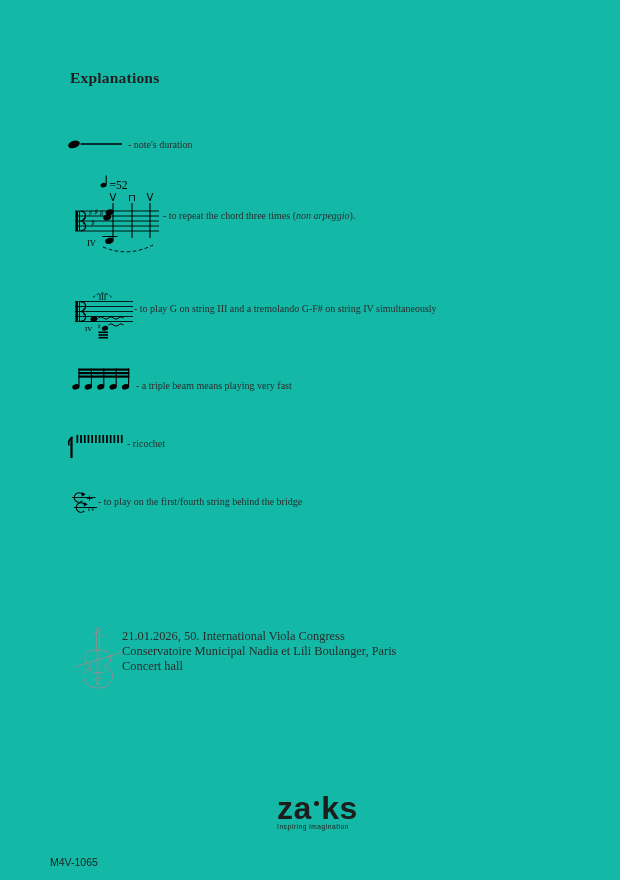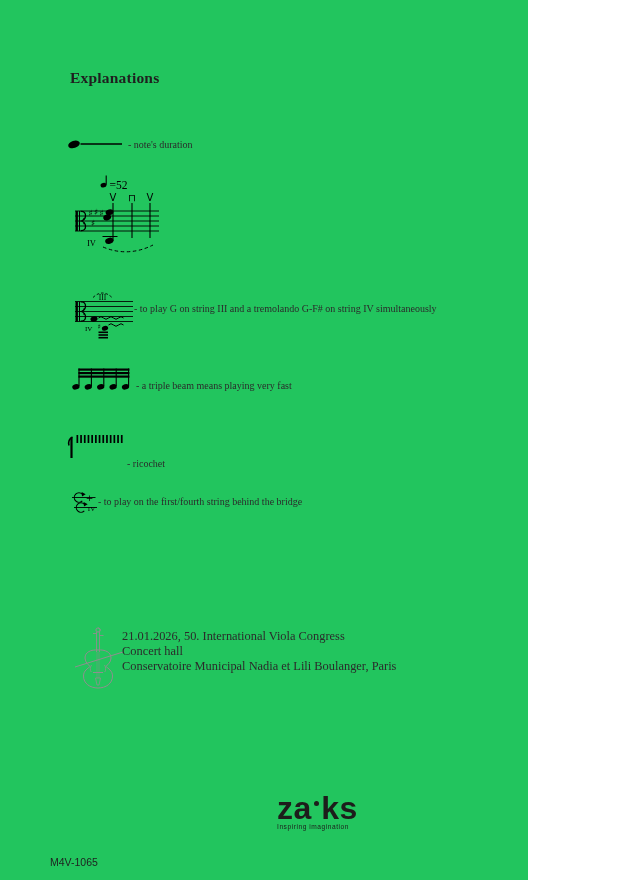--- a/index.html
+++ b/index.html
@@ -1,16 +1,16 @@
 <!DOCTYPE html>
 <html><head>
 <meta charset="utf-8">
 <style>
   html,body{margin:0;padding:0;background:#fff;}
-  .page{position:relative;width:528px;height:880px;background:#22c55e;overflow:hidden;
+  .page{position:relative;width:620px;height:880px;background:#14b8a6;overflow:hidden;
         font-family:"Liberation Serif","DejaVu Serif",serif;color:#2b2b2b;}
   .heading{position:absolute;left:70px;top:69px;margin:0;font-size:15.5px;font-weight:600;
            letter-spacing:0.2px;color:#1f1f1f;font-family:"Liberation Serif","DejaVu Serif",serif;}
   .txt{position:absolute;font-size:10px;line-height:15.2px;color:#2b2b2b;white-space:nowrap;}
   .sym{position:absolute;}
   .t-serif{font-family:"Liberation Serif","DejaVu Serif",serif;fill:#000;}
   .t-sans{font-family:"DejaVu Sans","Liberation Sans",sans-serif;fill:#000;}
   .t-music{font-family:"DejaVu Sans",sans-serif;fill:#000;}
   .premiere-text{position:absolute;left:122px;top:629px;font-size:12.4px;line-height:14.8px;color:#2b2b2b;}
   .zaiks{position:absolute;left:277px;top:795px;}
@@ -71,20 +71,21 @@
       <line x1="40" y1="31" x2="40" y2="69"></line>
       <line x1="59" y1="31" x2="59" y2="66"></line>
       <line x1="77" y1="31" x2="77" y2="66"></line>
     </g>
     <line x1="29.5" y1="64.5" x2="44.5" y2="64.5" stroke="#000" stroke-width="1"></line>
     <ellipse cx="36.3" cy="68.8" rx="4.2" ry="3" transform="rotate(-15 36.3 68.8)" fill="#000"></ellipse>
     <text x="14" y="73.5" class="t-serif" font-size="8.5">IV</text>
     <path d="M30,75 Q55,85.5 80,73" fill="none" stroke="#000" stroke-width="1" stroke-dasharray="3.5,2.6"></path>
   </svg>
   <div class="txt" style="left:163px;top:208px">
+    <div><span>- to repeat the chord three times (</span><i>non arpeggio</i><span>).</span></div>
   </div>
 
   <svg class="sym" style="left:74px;top:288px" width="64" height="53" viewBox="0 0 64 53">
     <path d="M19,9.5 Q28.5,0.5 38,9.5" fill="none" stroke="#000" stroke-width="0.9" stroke-dasharray="2.6,2"></path>
     <text x="28.5" y="11.5" class="t-serif" font-size="7.5" text-anchor="middle">III</text>
     <g stroke="#000" stroke-width="0.85">
       <line x1="1" y1="13.5" x2="59" y2="13.5"></line>
         <line x1="1" y1="18.5" x2="59" y2="18.5"></line>
       <line x1="1" y1="23.5" x2="59" y2="23.5"></line>
         <line x1="1" y1="28.5" x2="59" y2="28.5"></line>
@@ -146,21 +147,21 @@
         <rect x="29" y="4" width="1.7" height="8"></rect>
       <rect x="32.7" y="4" width="1.7" height="8"></rect>
         <rect x="36.4" y="4" width="1.7" height="8"></rect>
       <rect x="40.1" y="4" width="1.7" height="8"></rect>
         <rect x="43.8" y="4" width="1.7" height="8"></rect>
       <rect x="47.5" y="4" width="1.7" height="8"></rect>
         <rect x="51.2" y="4" width="1.7" height="8"></rect>
       <rect x="54.9" y="4" width="1.7" height="8"></rect>
     </g>
   </svg>
-  <div class="txt" style="left:127px;top:456px">- ricochet</div>
+  <div class="txt" style="left:127px;top:436px">- ricochet</div>
 
   <svg class="sym" style="left:70px;top:489px" width="30" height="27" viewBox="0 0 30 27">
     <path d="M12.3,5.2 A4.7,4.7 0 1 0 12.3,11.9" fill="none" stroke="#000" stroke-width="1.1"></path>
     <polygon points="11.6,3 15.7,5.2 12,7.5" fill="#000"></polygon>
     <line x1="2" y1="8.5" x2="25.5" y2="8.5" stroke="#000" stroke-width="0.9"></line>
     <text x="19.5" y="11.5" class="t-music" font-size="9" text-anchor="middle">+</text>
     <path d="M14.3,15.2 A4.7,4.7 0 1 0 14.3,21.9" fill="none" stroke="#000" stroke-width="1.1"></path>
     <polygon points="13.6,13 17.7,15.2 14,17.5" fill="#000"></polygon>
     <text x="21.5" y="21.5" class="t-serif" font-size="7" text-anchor="middle">IV</text>
     <line x1="4" y1="18.5" x2="27" y2="18.5" stroke="#000" stroke-width="0.9"></line>
@@ -180,22 +181,22 @@
       <path d="M30.5,42 c1.5,2.5 1.5,5 0.3,7" stroke-width="0.8"></path>
       <line x1="23" y1="29" x2="23" y2="55" stroke-width="0.5"></line>
       <line x1="25" y1="29" x2="25" y2="55" stroke-width="0.5"></line>
       <line x1="19" y1="49.5" x2="29" y2="49.5"></line>
       <path d="M21.5,55 L26.5,55 L25,62 L23,62 Z" stroke-width="0.8"></path>
       <line x1="1" y1="44" x2="49" y2="29" stroke-width="1"></line>
     </g>
   </svg>
   <div class="premiere-text">
     <div>21.01.2026, 50. International Viola Congress</div>
+    <div>Conservatoire Municipal Nadia et Lili Boulanger, Paris</div>
     <div>Concert hall</div>
-    <div>Conservatoire Municipal Nadia et Lili Boulanger, Paris</div>
   </div>
 
   <div class="zaiks">
     <div class="zaiks-word"><span>za</span><span class="zaiks-dot"></span><span>ks</span></div>
     <div class="zaiks-tag">Inspiring imagination</div>
   </div>
 
   <div class="catalog">M4V-1065</div>
 
 </div>

